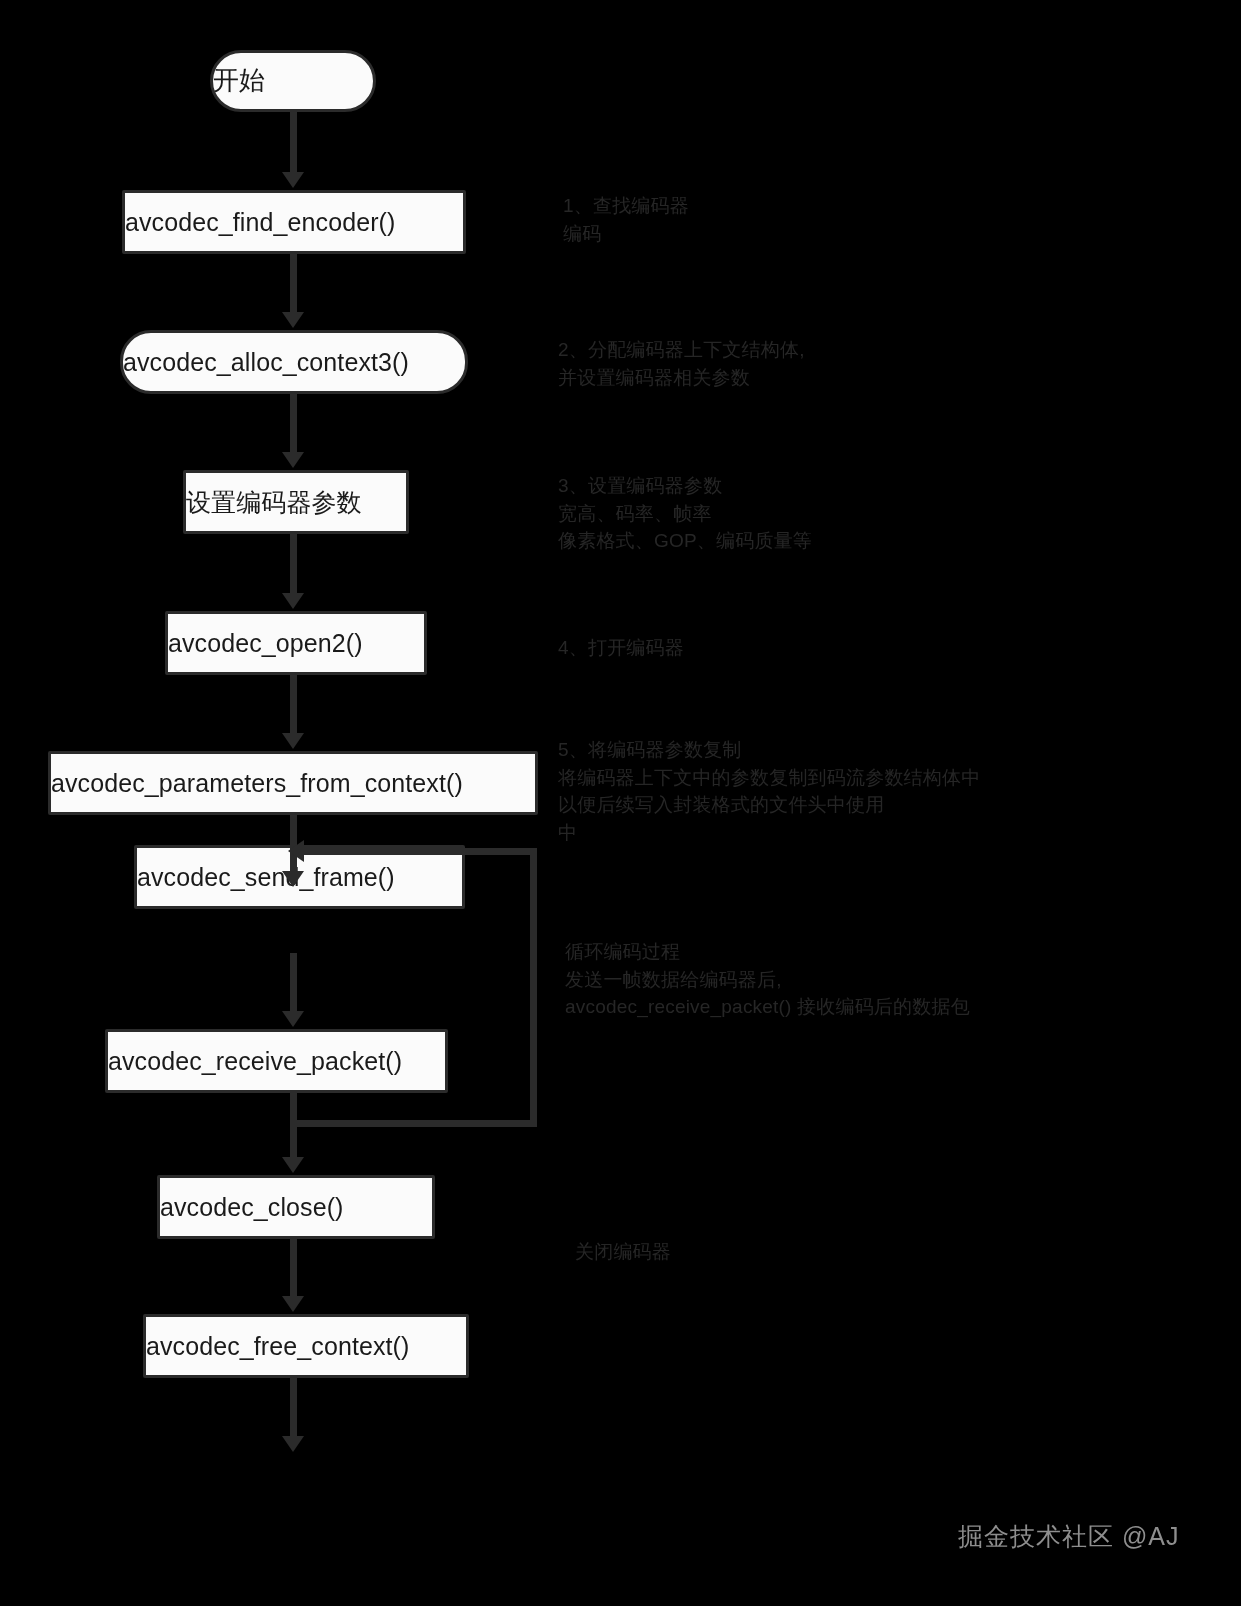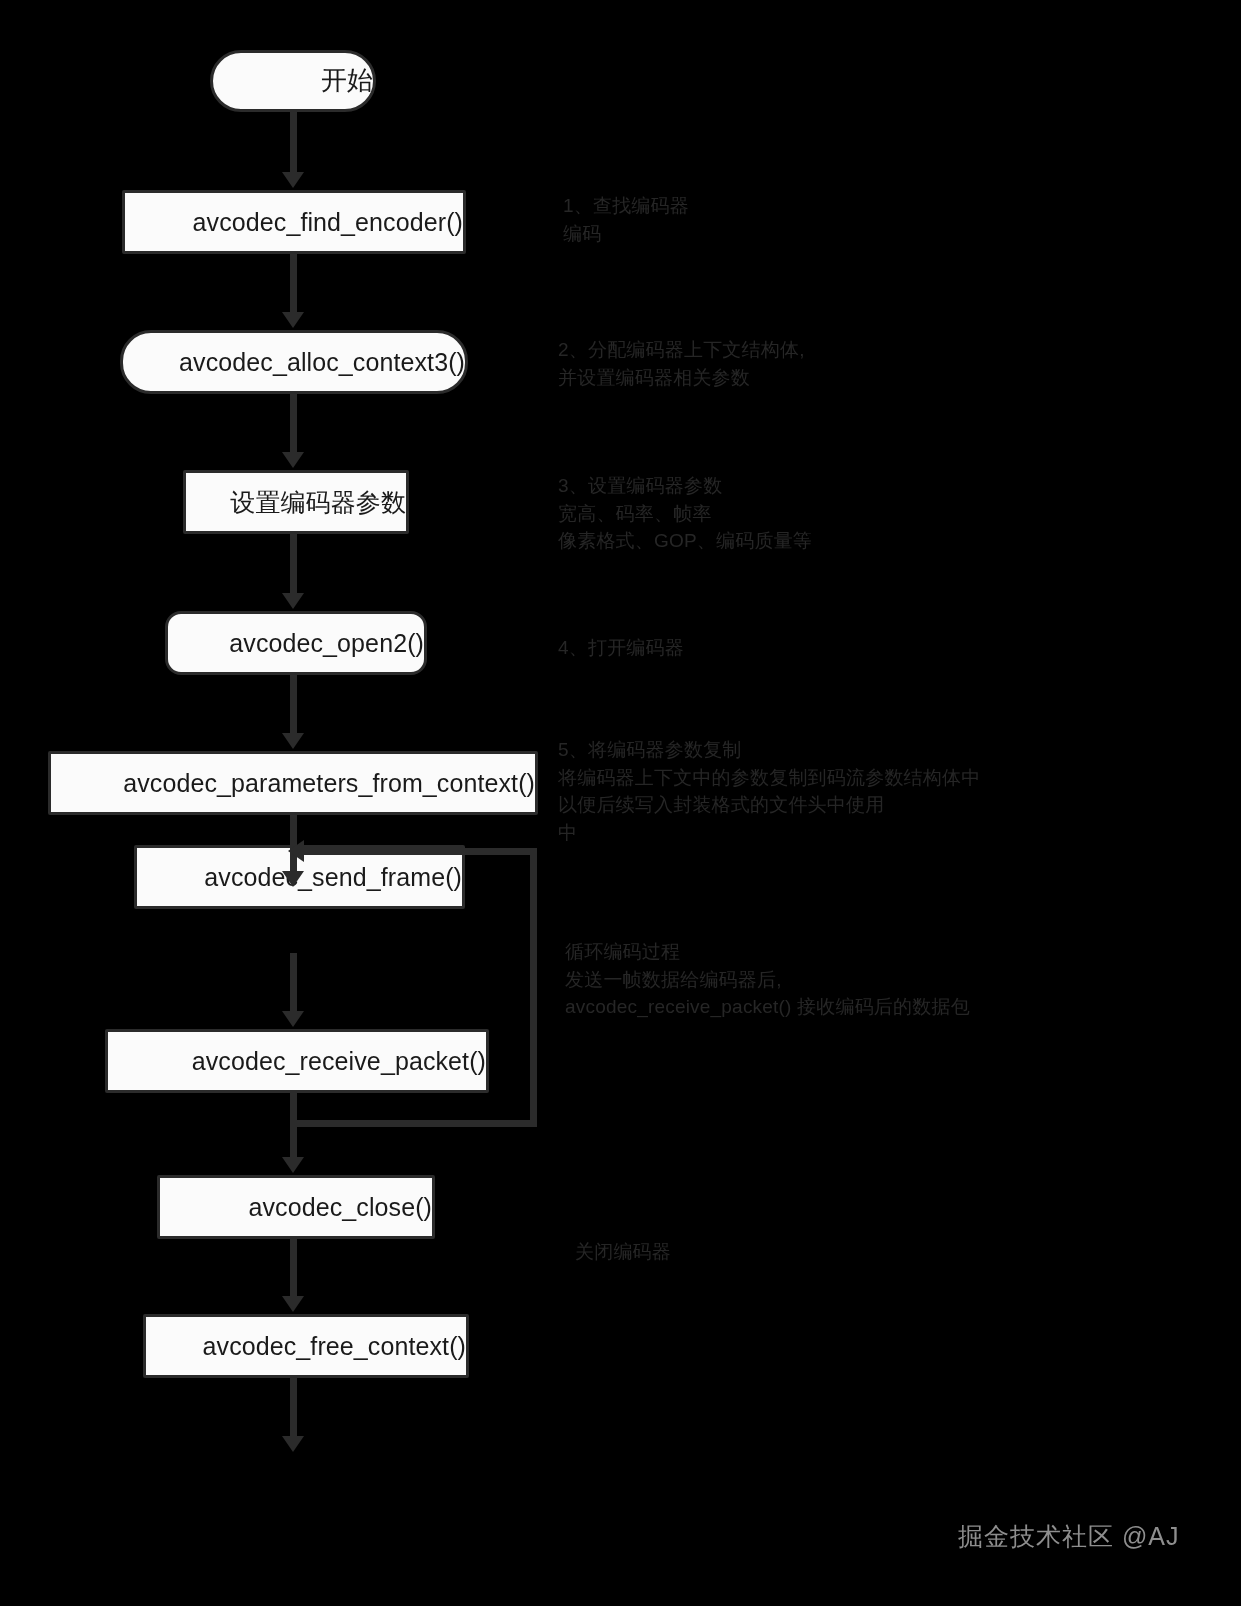--- a/index.html
+++ b/index.html
@@ -21,21 +21,21 @@
 
   
   .node {
     position: absolute;
     box-sizing: border-box;
     background: #fbfbfb;
     border: 3px solid #2b2b2b;
     color: #1a1a1a;
     display: flex;
     align-items: center;
-    justify-content: flex-end;
+    justify-content: flex-start;
     text-align: center;
     line-height: 1.15;
     white-space: nowrap;
   }
   .node.process {
     border-radius: 2px;
     font-size: 25px;
     letter-spacing: 0.1px;
   }
   .node.terminator {
@@ -107,33 +107,33 @@
   </div>
 
   <div class="node process" style="left:120px; top:330px; width:348px; height:64px;border-radius:31px;">
     <span class="node-label">avcodec_alloc_context3()</span>
   </div>
 
   <div class="node process" style="left:183px; top:470px; width:226px; height:64px;">
     <span class="node-label">设置编码器参数</span>
   </div>
 
-  <div class="node process" style="left:165px; top:611px; width:262px; height:64px;border-radius:16px;">
+  <div class="node process" style="left:165px; top:611px; width:262px; height:64px;">
     <span class="node-label">avcodec_open2()</span>
   </div>
 
   <div class="node process" style="left:48px; top:751px; width:490px; height:64px;">
     <span class="node-label">avcodec_parameters_from_context()</span>
   </div>
 
   <div class="node process" style="left:134px; top:845px; width:331px; height:64px;">
     <span class="node-label">avcodec_send_frame()</span>
   </div>
 
-  <div class="node process" style="left:105px; top:1029px; width:384px; height:64px;">
+  <div class="node process" style="left:105px; top:1029px; width:343px; height:64px;">
     <span class="node-label">avcodec_receive_packet()</span>
   </div>
 
   <div class="node process" style="left:157px; top:1175px; width:278px; height:64px;">
     <span class="node-label">avcodec_close()</span>
   </div>
 
   <div class="node process" style="left:131px; top:1314px; width:326px; height:64px;margin-left:12px;">
     <span class="node-label">avcodec_free_context()</span>
   </div>

